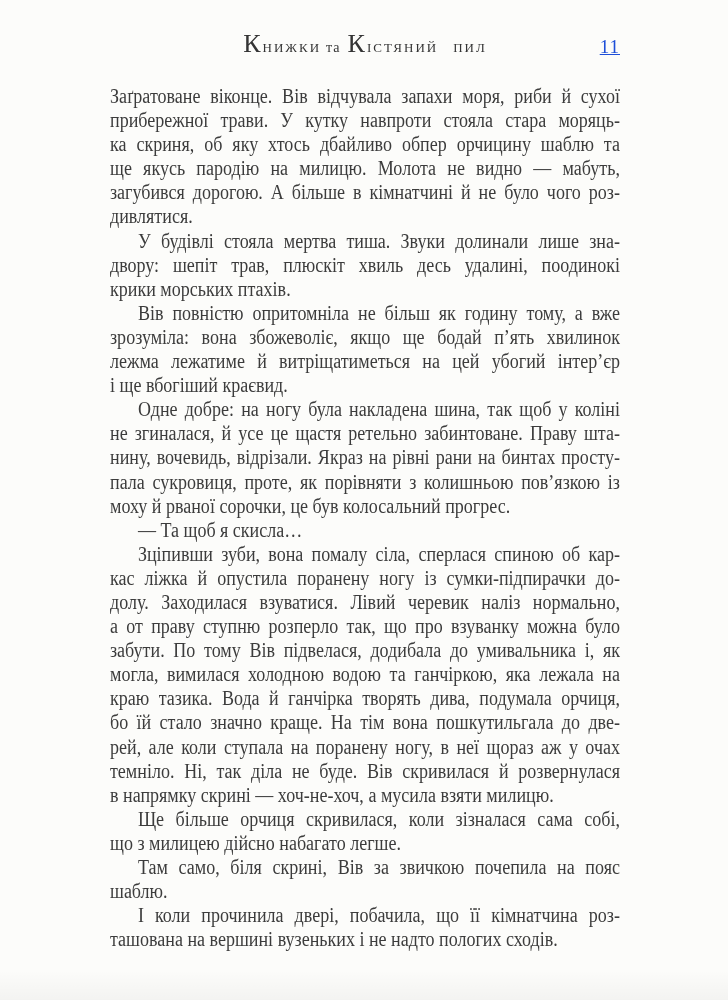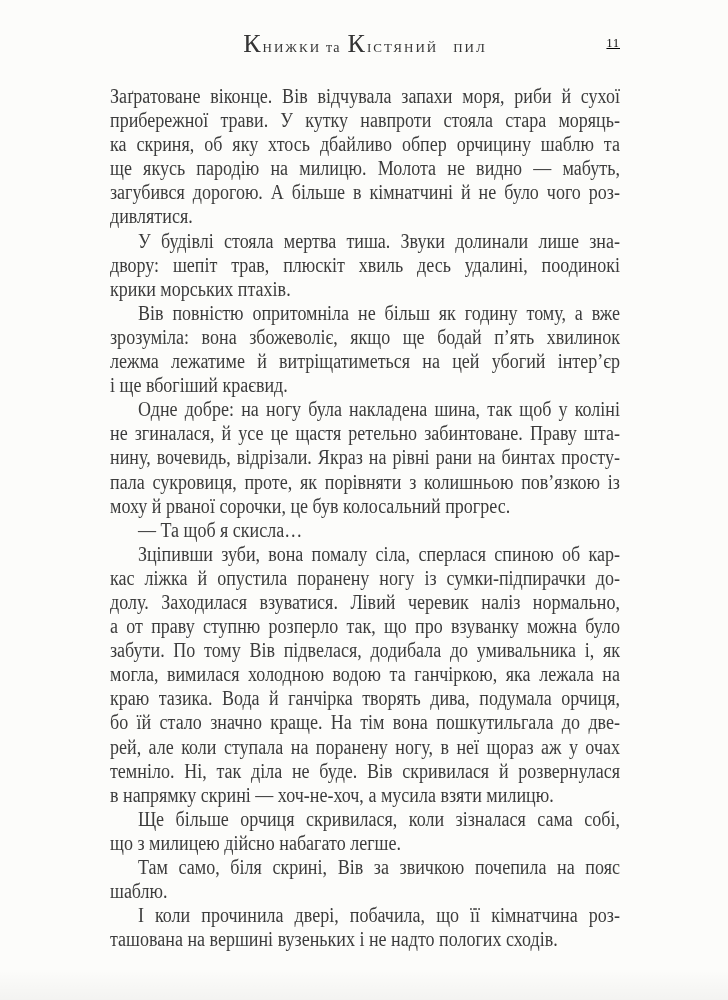--- a/index.html
+++ b/index.html
@@ -52,22 +52,22 @@
     letter-spacing: 1px;
     margin: 12px 7px 0 5px;
   }
   .title .w3 {
     margin-left: 15px;
   }
   .pagenum {
     position: absolute;
     top: 36px;
     right: 0;
-    font-size: 12px;
-    color: #000000;
+    font-size: 19px;
+    color: #1d4ed8;
     letter-spacing: 1px;
     text-decoration: underline;
   }
   .body {
     position: absolute;
     top: 84px;
     left: 110px;
     width: 566px;
     transform: scaleX(0.901);
     transform-origin: 0 0;

